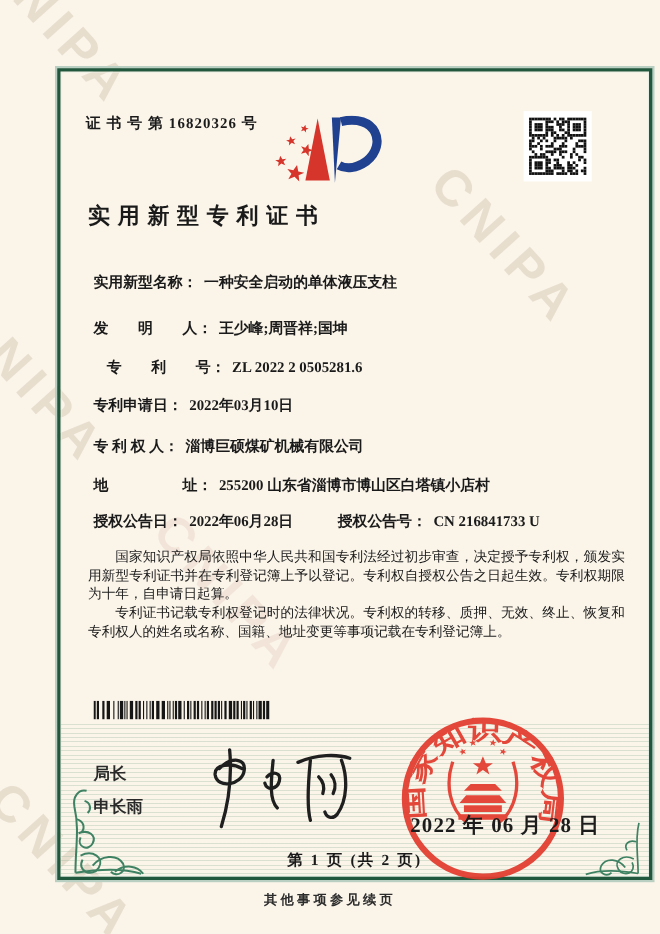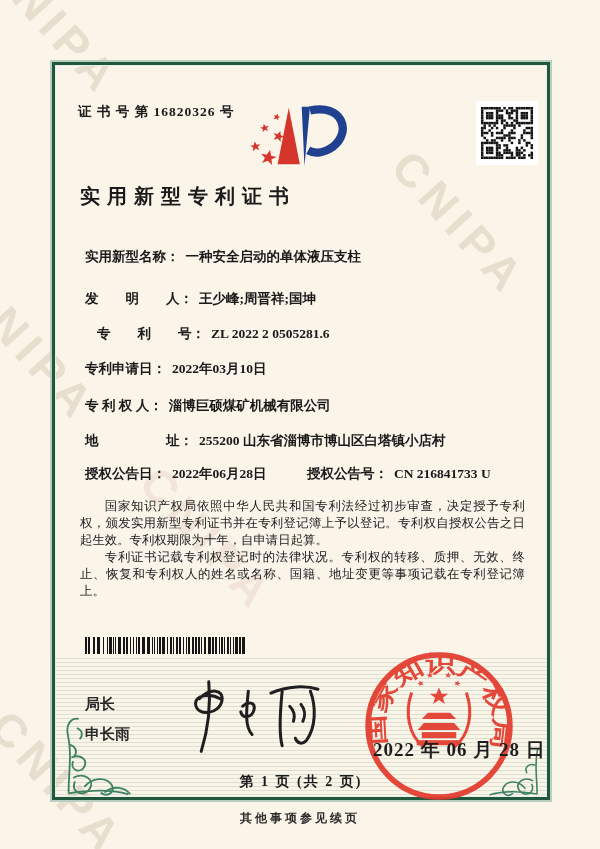--- a/index.html
+++ b/index.html
@@ -19,20 +19,21 @@
   .wm1{left:-34px; top:-4px;}
   .wm2{left:372px; top:196px;}
   .wm3{left:-58px; top:322px;}
   .wm4{left:120px; top:512px; color:rgba(205,150,130,0.16);}
   .wm5{left:-30px; top:756px;}
   .frame{
     position:absolute; z-index:1; left:52px; top:62px; width:492px; height:732px;
     border:3px solid #20573d;
     box-shadow:0 0 0 2px #b9cfc2, inset 0 0 0 1px #e8efe6;
     background:transparent;
+    padding-left:43px;
   }
   .band{
     position:absolute; left:0; right:0; top:593px; height:139px;
     background:repeating-linear-gradient(180deg, rgba(124,166,136,0.25) 0 1px, rgba(124,166,136,0) 1px 4px);
     pointer-events:none;
   }
   .cert-no{position:absolute; left:23px; top:38px; font-size:13.5px; font-weight:600; letter-spacing:1px;}
   .logo{position:absolute; left:182px; top:40px; width:122px; height:74px;}
   .title{
     position:absolute; left:18px; right:0; top:118px; text-align:left;

